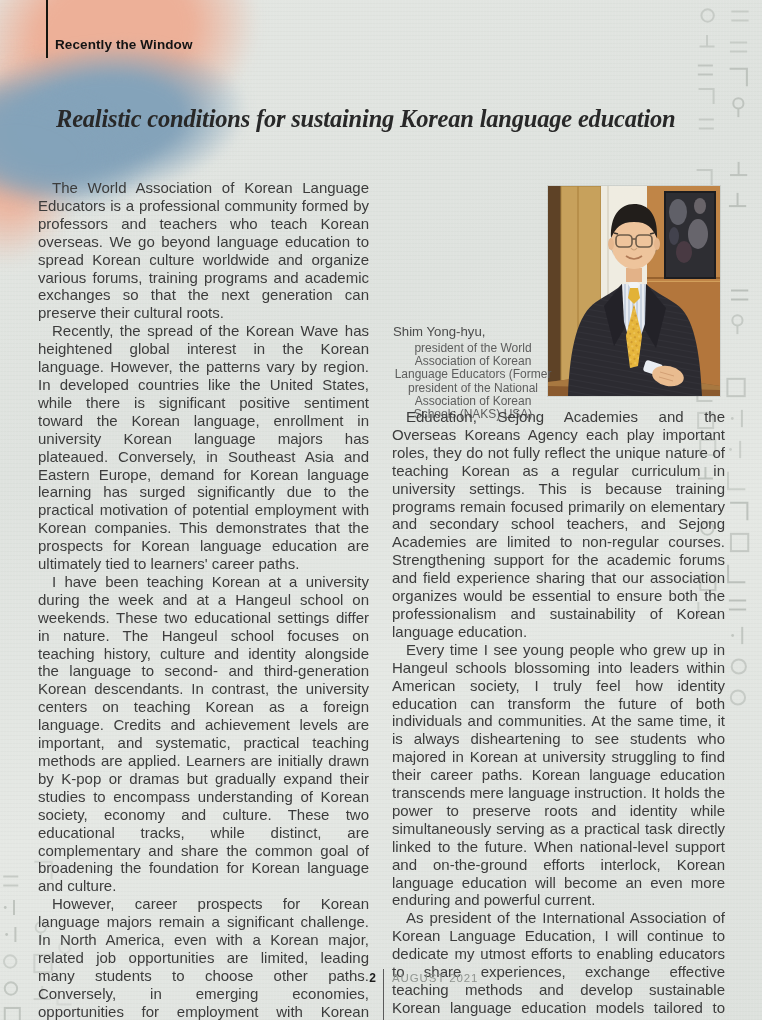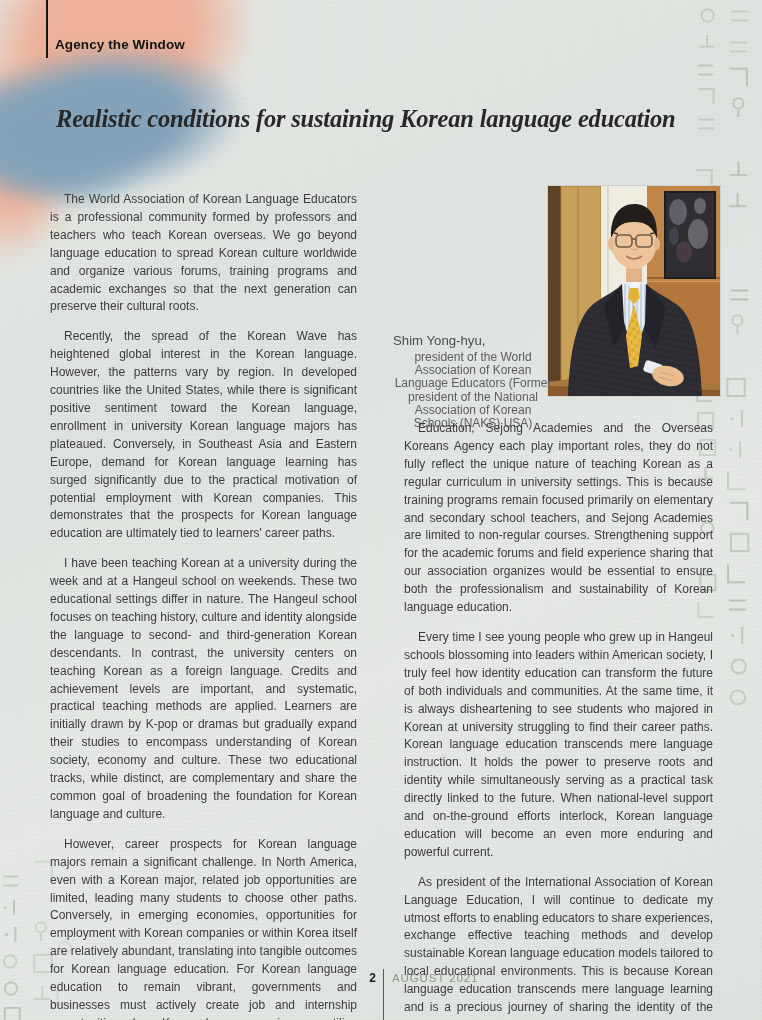--- a/index.html
+++ b/index.html
@@ -23,29 +23,29 @@
     background:radial-gradient(closest-side,var(--blue) 0%,var(--blue) 48%,rgba(132,163,186,0) 97%);filter:blur(8px);opacity:.9;}
   
   .kicker-rule{position:absolute;left:46px;top:0;width:2px;height:58px;background:#15150f;}
   .kicker{position:absolute;left:55px;top:37px;font-size:13.5px;font-weight:bold;color:#141414;letter-spacing:.1px;}
   
   .title{position:absolute;left:56px;top:105px;width:710px;margin:0;
     font-family:"Liberation Serif", serif;font-weight:bold;font-size:24.5px;
     letter-spacing:-.2px;color:#282828;white-space:nowrap;font-style:italic;}
   
   .col{position:absolute;text-align:justify;}
-  .col p{margin:12px;font-size:12px;line-height:17.9px;text-indent:14px;color:#3c3c3c;}
+  .col p{margin:0;font-size:15px;line-height:17.9px;text-indent:14px;color:#3c3c3c;}
   .col-left{left:38px;top:179px;width:331px;}
   .col-right{left:392px;top:408px;width:333px;}
   
   .photo{position:absolute;left:548px;top:186px;width:172px;height:210px;margin:0;
     box-shadow:0 0 0 1px rgba(0,0,0,.08);}
   .photo svg{display:block;}
   
-  .caption{position:absolute;left:393px;top:333px;width:160px;}
+  .caption{position:absolute;left:393px;top:324px;width:160px;}
   .caption-name{display:block;font-size:13.2px;color:#4c4c4c;margin-bottom:3px;}
   .caption-text{display:block;font-size:12px;line-height:13.2px;color:#5d5d5d;text-align:center;}
   
   .footer-num{position:absolute;left:356px;top:971px;width:20px;text-align:right;
     font-size:12px;font-weight:bold;color:#1c1c1c;}
   .footer-rule{position:absolute;left:383px;top:969px;width:1px;height:51px;background:#5a5a5a;}
   .footer-issue{position:absolute;left:392px;top:972px;font-size:11.5px;color:#8f948f;letter-spacing:.9px;}
   
   .end-marker{display:inline-block;width:10px;height:12px;vertical-align:-2px;margin-left:4px;
     position:relative;background:#f4f4f0;border:1px solid #9fb3c8;text-indent:0;}
@@ -243,21 +243,21 @@
       </g>
       <g stroke="#aeb4ae" stroke-width="2" fill="none" opacity="0.24">
         <circle cx="64.89758230452675" cy="187.5" r="5.74"></circle>
       </g>
       <g stroke="#aeb4ae" stroke-width="2" fill="none" opacity="0.25">
         <path d="M 57.52334705075445 230.53 L 57.52334705075445 244.47 L 71.46334705075445 244.47"></path>
       </g>
     </svg>
 
   <div class="kicker-rule"></div>
-  <div class="kicker">Agency the Window</div>
+  <div class="kicker">Recently the Window</div>
 
   <h1 class="title">Realistic conditions for sustaining Korean language education</h1>
 
   <figure class="photo">
     <svg width="172" height="210" viewBox="0 0 172 210">
       <defs>
         <pattern id="pinstripe" width="6" height="6" patternUnits="userSpaceOnUse" patternTransform="rotate(100)">
           <rect width="6" height="6" fill="none"></rect>
           <line x1="0" y1="0" x2="0" y2="6" stroke="#4a4952" stroke-width="1"></line>
         </pattern>

